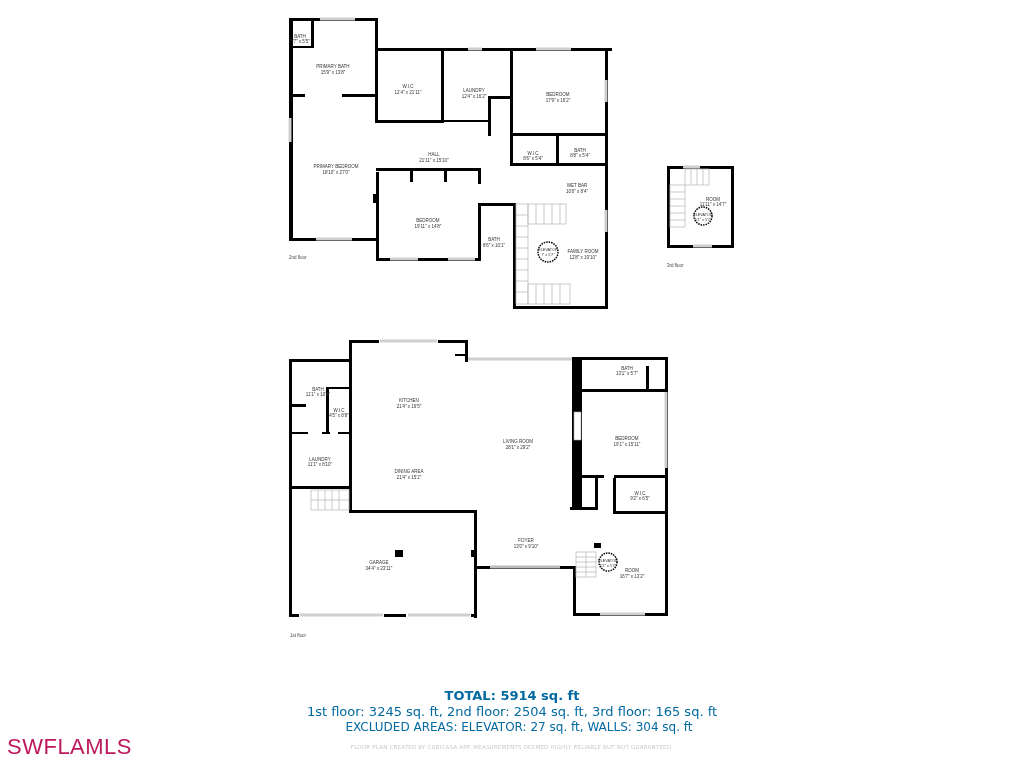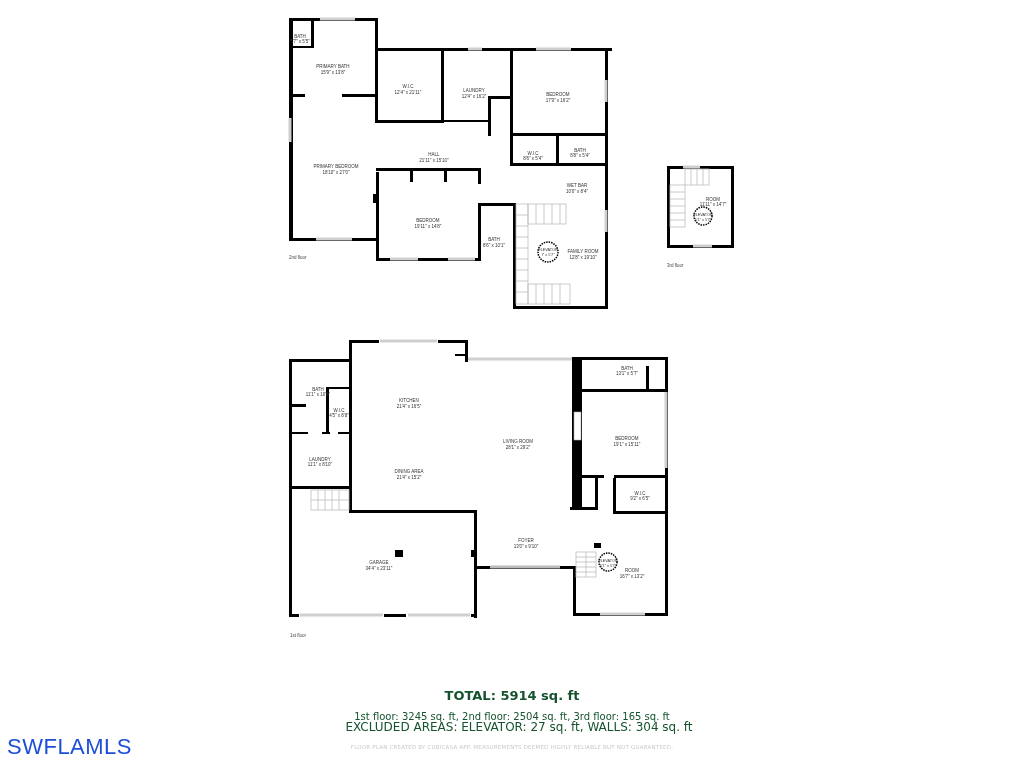--- a/index.html
+++ b/index.html
@@ -3,26 +3,26 @@
 <meta charset="utf-8">
 <style>
   html, body { margin:0; padding:0; background:#ffffff; }
   body { width:1024px; height:768px; position:relative; overflow:hidden; font-family:"Liberation Sans", sans-serif; }
   #plan { position:absolute; left:0; top:0; width:1024px; height:768px; }
   .wall { fill:#000; }
   .win { stroke:#cfcfcf; stroke-width:3; }
   .stair { stroke:#bdbdbd; stroke-width:0.8; fill:none; }
   .lbl { font-family:"Liberation Sans", sans-serif; font-size:4.5px; fill:#333; text-anchor:middle; }
   .floorlbl { font-family:"Liberation Sans", sans-serif; font-size:4.5px; fill:#444; }
-  .summary { position:absolute; left:0; width:1024px; text-align:center; color:#14532d; font-family:"DejaVu Sans", sans-serif; }
+  .summary { position:absolute; left:0; width:1024px; text-align:center; color:#0369a1; font-family:"DejaVu Sans", sans-serif; }
   .total { top:688px; font-weight:bold; font-size:13px; }
-  .line2 { top:704px; font-size:10px;margin-top:7px; }
+  .line2 { top:704px; font-size:13px; }
   .line3 { top:720px; font-size:12px;margin-left:7px; }
   .disclaimer { top:744px; font-size:5.5px; color:#c8c8c8; letter-spacing:0.2px; }
-  .watermark { position:absolute; left:7px; top:734px; font-size:22px; color:#1d4ed8; font-family:"Liberation Sans", sans-serif; letter-spacing:0.5px; }
+  .watermark { position:absolute; left:7px; top:734px; font-size:22px; color:#be185d; font-family:"Liberation Sans", sans-serif; letter-spacing:0.5px; }
 </style>
 </head>
 <body>
 
 <svg id="plan" viewBox="0 0 1024 768" xmlns="http://www.w3.org/2000/svg">
 
   <g>
 
     <rect class="wall" x="289" y="18" width="4" height="222"></rect>
     <rect class="wall" x="289" y="18" width="88" height="3"></rect>

